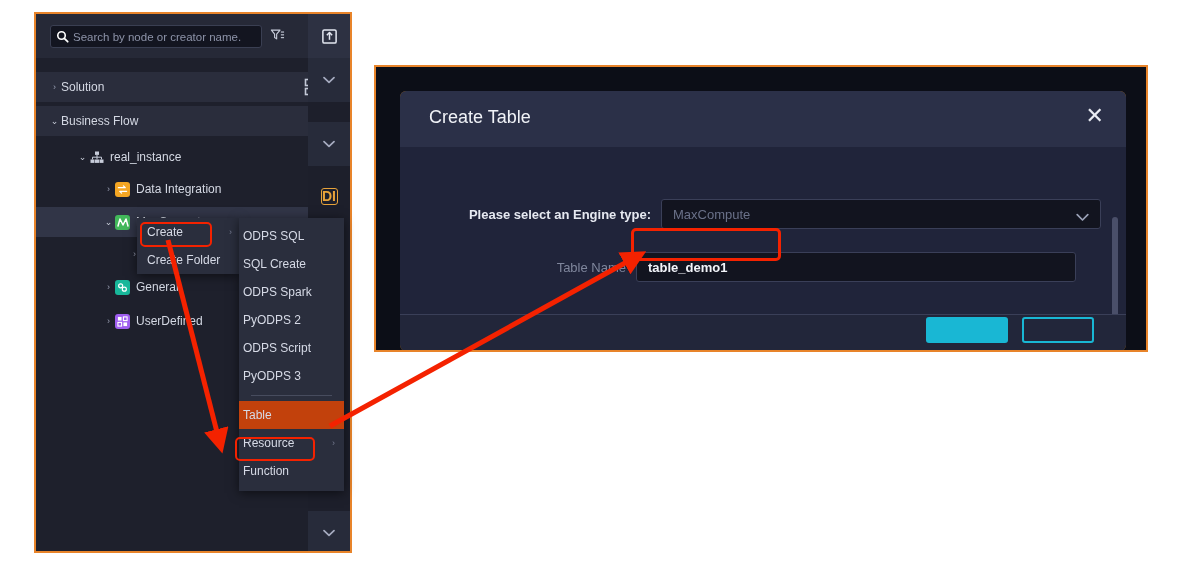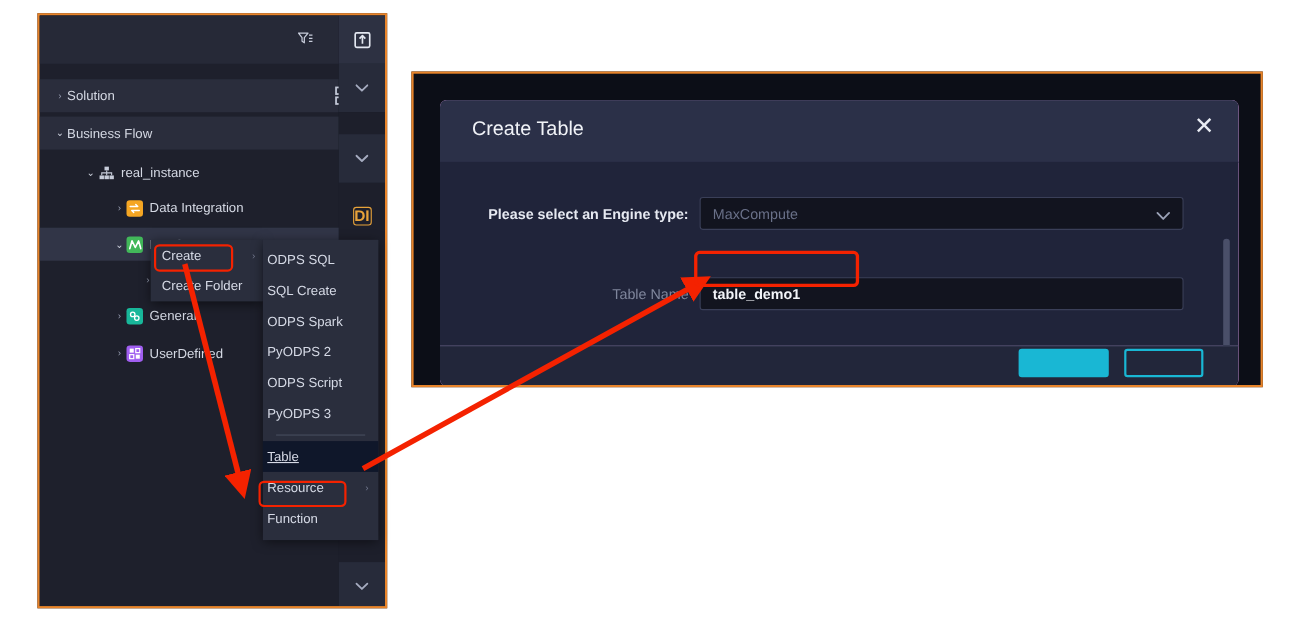--- a/index.html
+++ b/index.html
@@ -60,48 +60,48 @@
     box-shadow:0 2px 10px rgba(0,0,0,.55);z-index:30;
   }
   #ctx-menu .mi{height:28px;display:flex;align-items:center;padding:0 10px;color:#d6dae6;font-size:12px;position:relative;}
   #ctx-menu .mi .sub{position:absolute;right:7px;color:#767c92;font-size:9px;}
 
   #sub-menu{
     position:absolute;left:239px;top:218px;width:105px;background:#2a2e3d;
     box-shadow:0 2px 10px rgba(0,0,0,.55);z-index:31;padding:4px 0 6px 0;
   }
   #sub-menu .si{height:28px;display:flex;align-items:center;padding:0 4px;color:#d6dae6;font-size:12px;position:relative;}
-  #sub-menu .si.hl{background:#0f172a;text-decoration:underline;}
+  #sub-menu .si.hl{background:#c2410c;}
   #sub-menu .si .sub{position:absolute;right:9px;color:#767c92;font-size:9px;}
   #sub-menu .sep{height:1px;background:#474c5e;margin:5px 12px;}
 
   
   .ring{position:absolute;border:2.5px solid #f42200;border-radius:5px;box-sizing:border-box;z-index:60;pointer-events:none;}
   #ring-create{left:140px;top:222px;width:72px;height:25px;}
   #ring-table{left:235px;top:437px;width:80px;height:24px;}
   #ring-tname{left:631px;top:228px;width:150px;height:33px;border-width:3px;}
 
   
   #right-panel{
     position:absolute;left:374px;top:65px;width:774px;height:287px;
     background:#0c0e17;border:2px solid #e8842a;box-sizing:border-box;overflow:hidden;
   }
   #dialog{
     position:absolute;left:24px;top:24px;width:726px;height:260px;
-    background:#f0abfc;border-radius:6px;overflow:hidden;
+    background:#a16207;border-radius:6px;overflow:hidden;
   }
   #dlg-head{height:56px;background:#2b3048;border-bottom:1px solid #383d56;position:relative;}
   #dlg-title{position:absolute;left:29px;top:16px;color:#f0f2f7;font-size:18px;}
   #dlg-close{position:absolute;right:22px;top:14px;color:#e9ecf3;font-size:22px;font-weight:bold;
     line-height:1;cursor:pointer;font-family:"DejaVu Sans",sans-serif;}
   #dlg-body{position:absolute;left:0;top:56px;width:726px;height:167px;background:#20243a;}
   #dlg-foot{position:absolute;left:0;top:223px;width:726px;height:37px;background:#22263a;border-top:1px solid #3a3f58;}
 
   .form-row{position:absolute;left:0;width:726px;height:30px;display:flex;align-items:center;}
-  #row-engine{top:32px;}
+  #row-engine{top:52px;justify-content:center;}
   #row-name{top:105px;}
   .f-label{width:236px;text-align:right;padding-right:10px;font-size:13px;box-sizing:border-box;}
   #engine-label{color:#e6e9f1;font-weight:bold;}
   #name-label{color:#7f869c;}
   .f-ctrl{
     width:440px;height:30px;background:#12141f;border:1px solid #3a3f58;border-radius:3px;
     box-sizing:border-box;display:flex;align-items:center;padding:0 11px;position:relative;
   }
   #engine-value{color:#6a7189;font-size:13px;}
   #name-value{color:#f2f4f9;font-size:13px;font-weight:bold;}
@@ -117,20 +117,29 @@
   
   #arrows{position:absolute;left:0;top:0;width:1188px;height:567px;pointer-events:none;z-index:55;}
 </style>
 </head>
 <body>
 
 <div id="left-panel">
   <div id="left-inner">
 
     <div id="search-row">
+      <div id="search-box">
+        <span id="search-icon">
+          <svg width="13" height="13" viewBox="0 0 16 16">
+              <circle cx="6.8" cy="6.8" r="4.6" fill="none" stroke="#ffffff" stroke-width="2"></circle>
+              <line x1="10.2" y1="10.2" x2="14.4" y2="14.4" stroke="#ffffff" stroke-width="2.2" stroke-linecap="round"></line>
+            </svg>
+        </span>
+        <input id="search-input" type="text" placeholder="Search by node or creator name." style="">
+      </div>
       <span id="filter-icon">
         <svg width="15" height="15" viewBox="0 0 16 16">
           <path d="M1.5 2.2 h9.2 L7.1 6.6 v5.0 L4.9 10.2 V6.6 Z" fill="none" stroke="#c8cddb" stroke-width="1.2" stroke-linejoin="round"></path>
           <line x1="11.6" y1="4.3" x2="15" y2="4.3" stroke="#c8cddb" stroke-width="1.2"></line>
           <line x1="11.6" y1="7.3" x2="15" y2="7.3" stroke="#c8cddb" stroke-width="1.2"></line>
           <line x1="11.6" y1="10.3" x2="15" y2="10.3" stroke="#c8cddb" stroke-width="1.2"></line>
         </svg>
       </span>
     </div>
 

